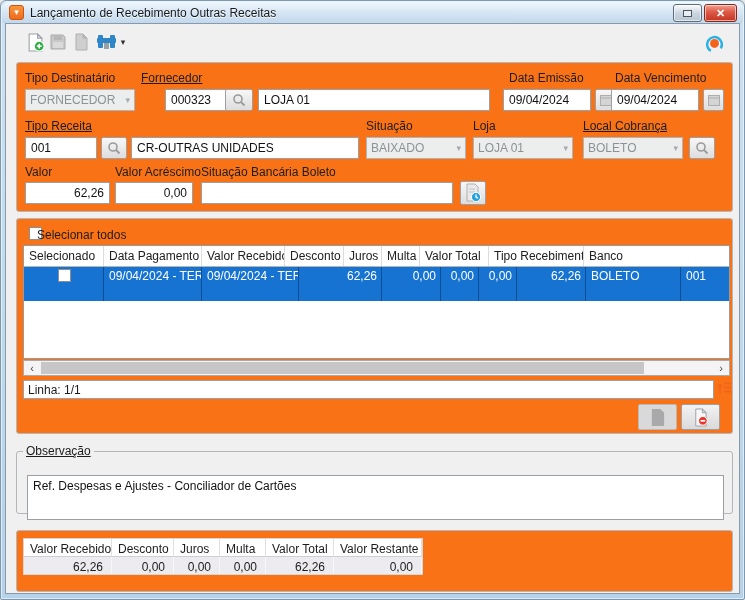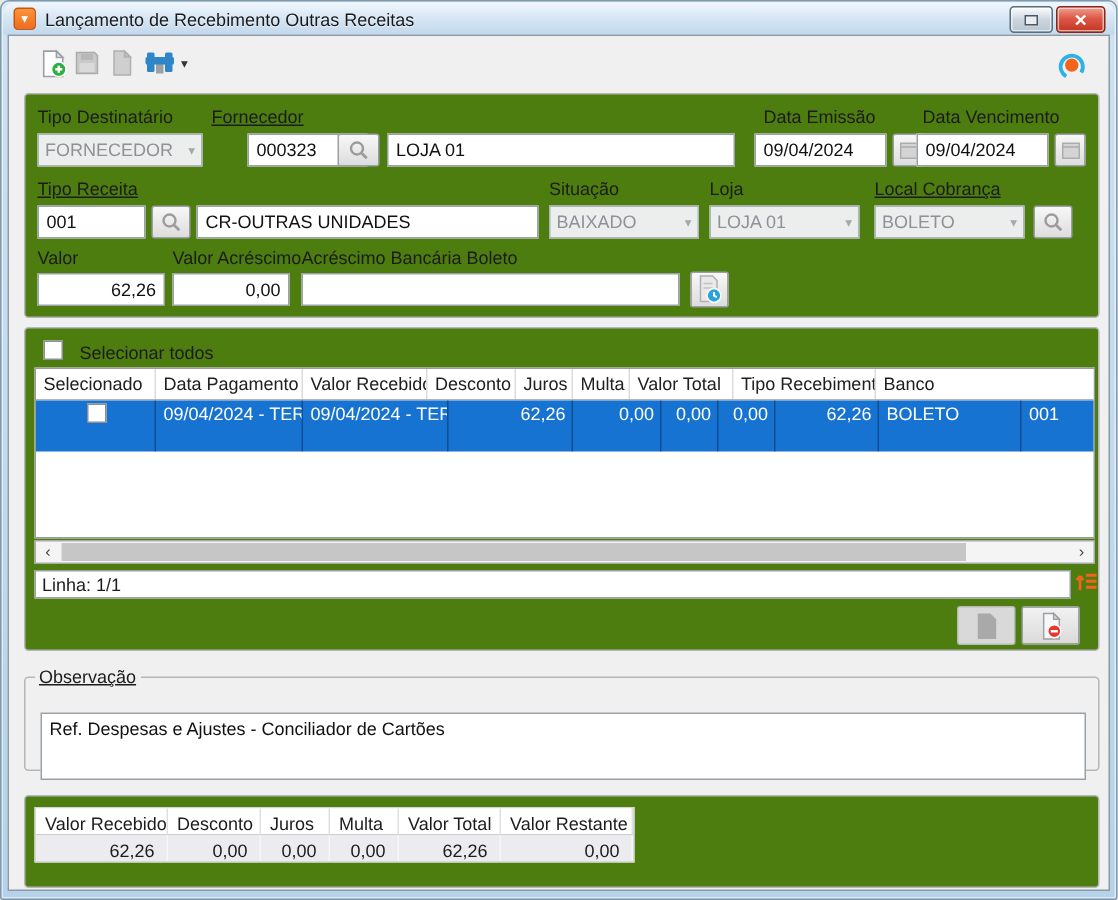--- a/index.html
+++ b/index.html
@@ -22,21 +22,21 @@
   .wbtn.restore .sq { width:9px; height:7px; border:1px solid #4a5864; background:#e9eef3; }
   .wbtn.close { width:33px; background:linear-gradient(180deg,#f2a092,#dd5846 45%,#c33522);
     border-color:#8c2516; font-weight:bold; font-size:11px; }
   .content { position:absolute; left:4px; top:22px; right:4px; bottom:5px;
     background:#f0f0f0; border:1px solid #8a9aa8; }
   
   .tbtn { position:absolute; width:22px; height:22px; top:7px; display:flex;
     align-items:center; justify-content:center; }
   .caret { font-size:9px; color:#333; }
   
-  .panel { position:absolute; background:#4d7c0f; border:1px solid #b4b6b9; border-radius:3px;padding-left:16px; }
+  .panel { position:absolute; background:#f97316; border:1px solid #b4b6b9; border-radius:3px;padding-left:16px; }
   .lbl { position:absolute; font-size:12px; color:#1c1c1c; white-space:nowrap; }
   .link-label { text-decoration:underline; }
   .tfield { position:absolute; height:22px; border:1px solid #9aa0a6; background:#fff;
     font-family:"Liberation Sans",sans-serif; font-size:12px; color:#111; padding:0 5px; }
   .tfield.num { text-align:right; }
   .combo { position:absolute; height:22px; border:1px solid #aeb4b9; background:#eceded;
     color:#8e9296; display:flex; align-items:center; padding:0 4px; }
   .combo .chev { margin-left:auto; font-size:9px; color:#a5a9ad; }
   .sbtn { position:absolute; height:22px; border:1px solid #9c9fa3; border-radius:2px;
     background:linear-gradient(180deg,#f7f7f7,#dddddd); display:flex; align-items:center; justify-content:center; }
@@ -191,36 +191,36 @@
         <svg width="14" height="14" viewBox="0 0 14 14">
             <circle cx="6" cy="6" r="4" fill="none" stroke="#9b9b9b" stroke-width="1.6"></circle>
             <line x1="9" y1="9" x2="12.5" y2="12.5" stroke="#9b9b9b" stroke-width="1.8"></line>
           </svg>
       </span>
 
       <span class="lbl" style="left:8px; top:102px">Valor</span>
       <input class="tfield num" style="left: 8px; top: 119px; width: 85px;" value="62,26">
       <span class="lbl" style="left:98px; top:102px">Valor Acréscimo</span>
       <input class="tfield num" style="left: 98px; top: 119px; width: 78px;" value="0,00">
-      <span class="lbl" style="left:184px; top:102px">Acréscimo Bancária Boleto</span>
+      <span class="lbl" style="left:184px; top:102px">Situação Bancária Boleto</span>
       <input class="tfield" style="left: 184px; top: 119px; width: 252px;" value="">
       <span class="sbtn" style="left:443px; top:118px; width:26px; height:24px">
         <svg width="20" height="20" viewBox="0 0 20 20">
             <path d="M4 1h8l3 3v14H4z" fill="#e9e9e9" stroke="#b0b0b0"></path>
             <line x1="6" y1="6" x2="12" y2="6" stroke="#c2c2c2"></line>
             <line x1="6" y1="9" x2="12" y2="9" stroke="#c2c2c2"></line>
             <circle cx="13" cy="14" r="4.6" fill="#29a3dd" stroke="#fff"></circle>
             <path d="M13 11.6v2.5l1.9 1" stroke="#fff" stroke-width="1.3" fill="none"></path>
           </svg>
       </span>
     </div>
 
     <div class="panel" style="left:10px; top:194px; width:717px; height:216px">
       <span class="checkbox" style="position:absolute; left:12px; top:8px"></span>
-      <span class="lbl" style="left:36px; top:9px">Selecionar todos</span>
+      <span class="lbl" style="left:20px; top:9px">Selecionar todos</span>
 
       <div class="grid" style="left:6px; top:26px; width:707px; height:114px">
         <div class="gh-row">
           <div class="gh c0">Selecionado</div>
           <div class="gh c1">Data Pagamento</div>
           <div class="gh c3">Valor Recebido</div>
           <div class="gh c4">Desconto</div>
           <div class="gh c5">Juros</div>
           <div class="gh c6">Multa</div>
           <div class="gh c7">Valor Total</div>

